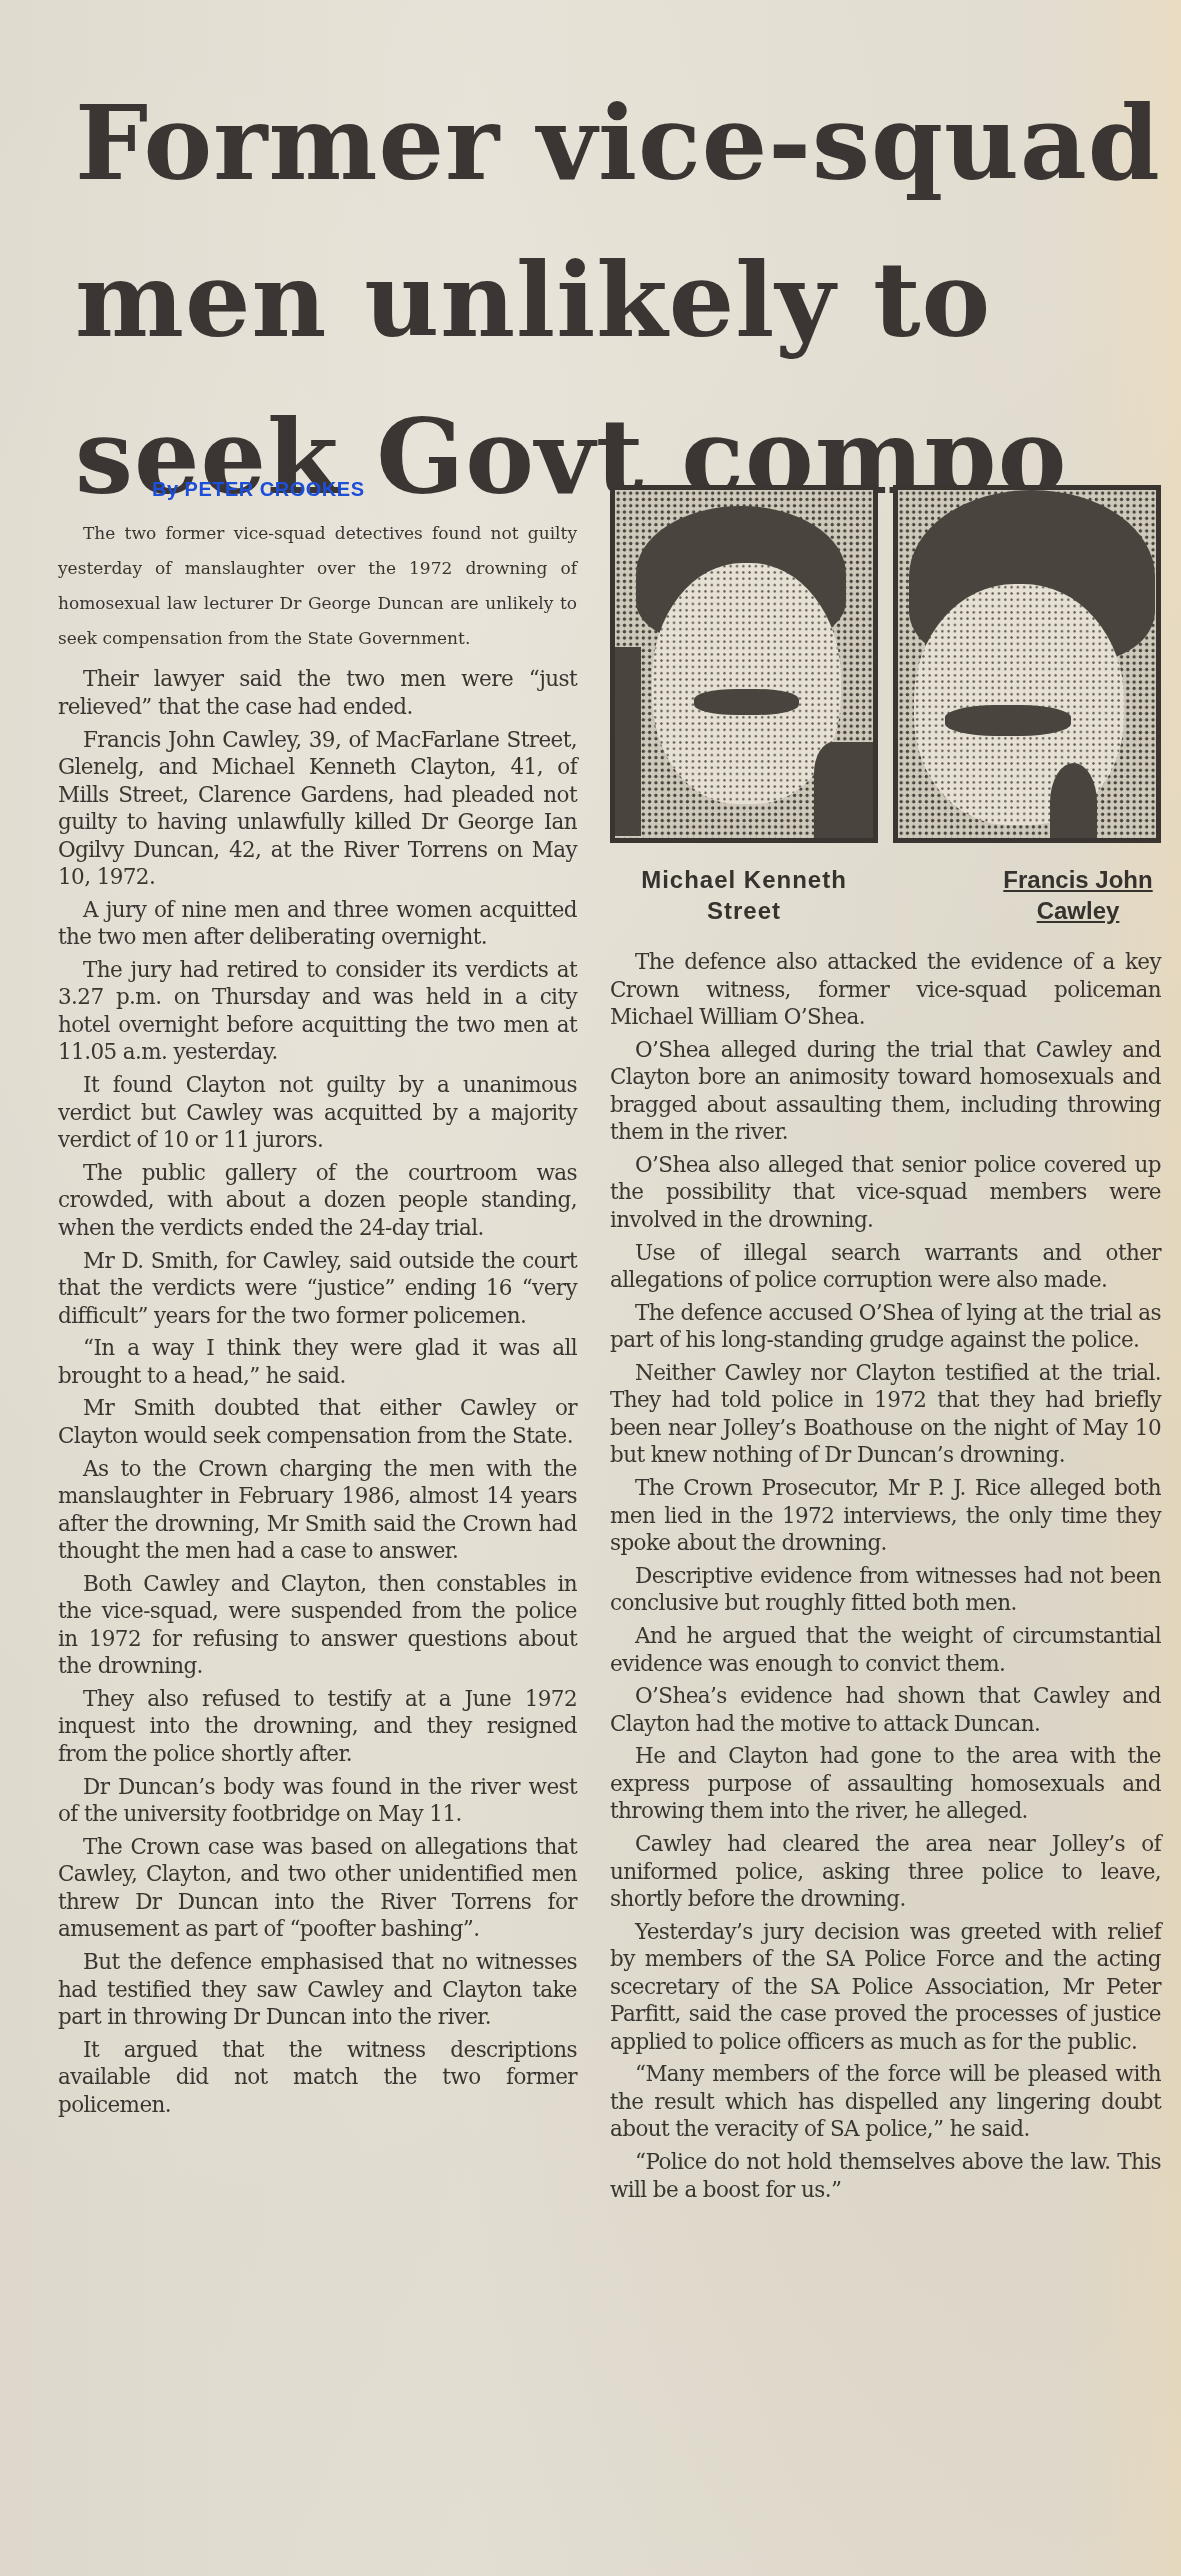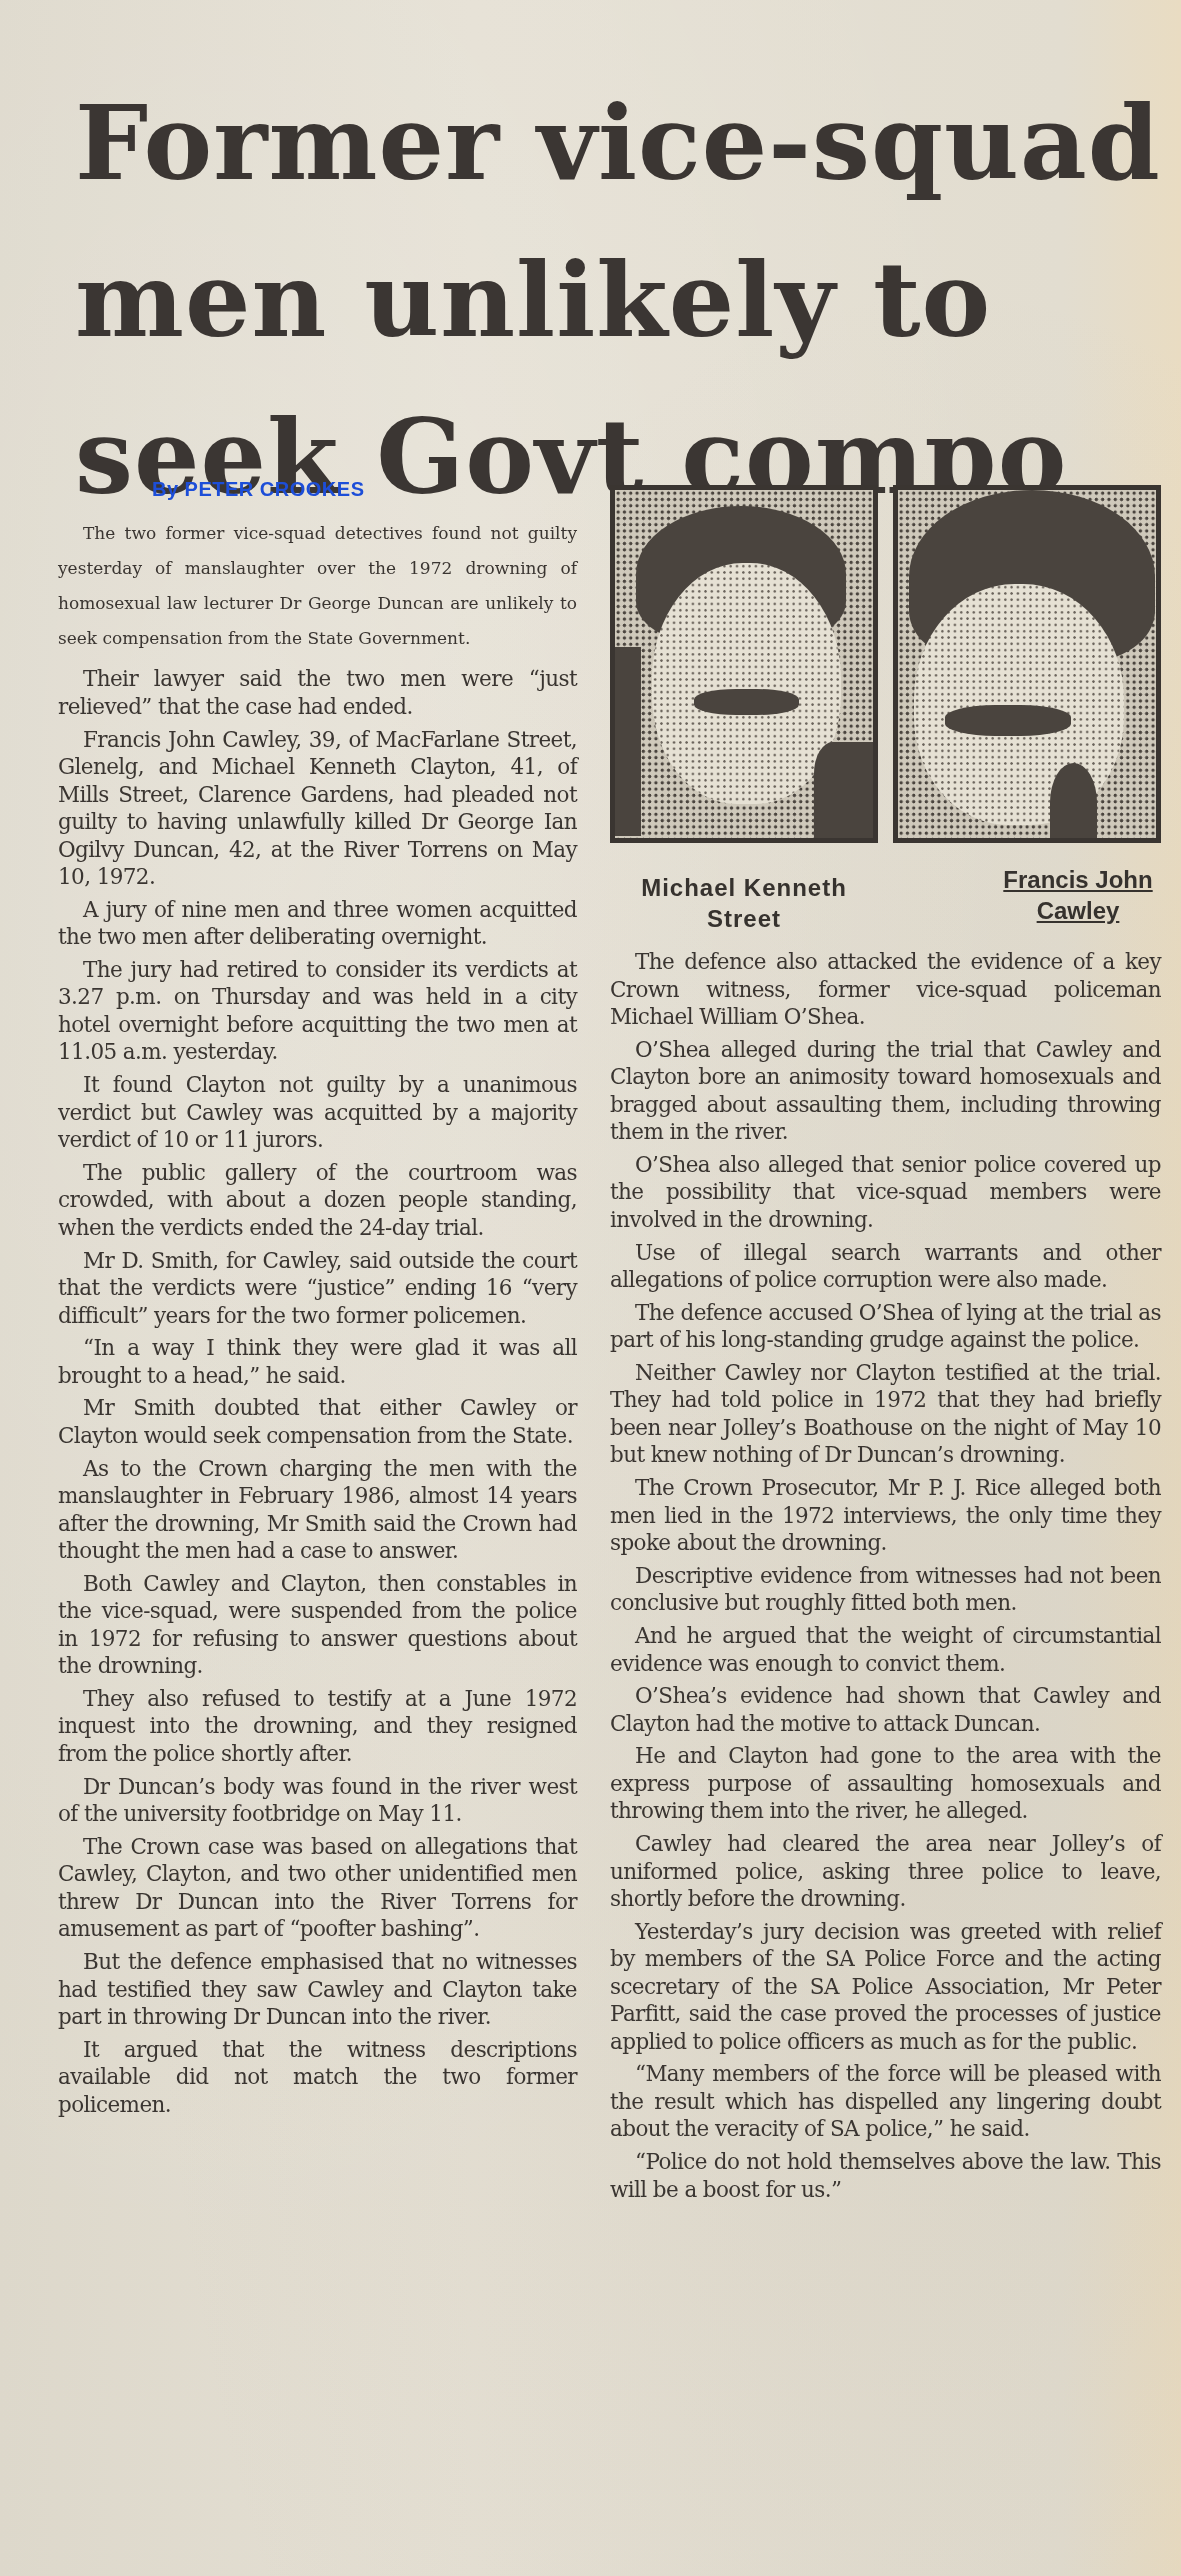--- a/index.html
+++ b/index.html
@@ -60,21 +60,21 @@
   .hair {
     position: absolute; border-radius: 50% 50% 30% 30%;
     background-color: #4a443e;
   }
   .mustache { position: absolute; background: #4a443e; border-radius: 40%; }
   .caption {
     position: absolute; top: 864px;
     font-family: "Liberation Sans", sans-serif; font-weight: bold;
     font-size: 24px; line-height: 31px; text-align: center; color: #36322e;
   }
-  .caption-left { left: 610px; width: 268px; letter-spacing: 1px; margin-top: 8px; }
+  .caption-left { left: 610px; width: 268px; letter-spacing: 1px; }
   .caption-right { left: 944px; width: 268px; text-decoration: underline; }
 </style>
 </head>
 <body>
 
 <div class="paper"></div>
 
 <h1 class="headline">
   <span>Former vice-squad</span>
   <span>men unlikely to</span>

